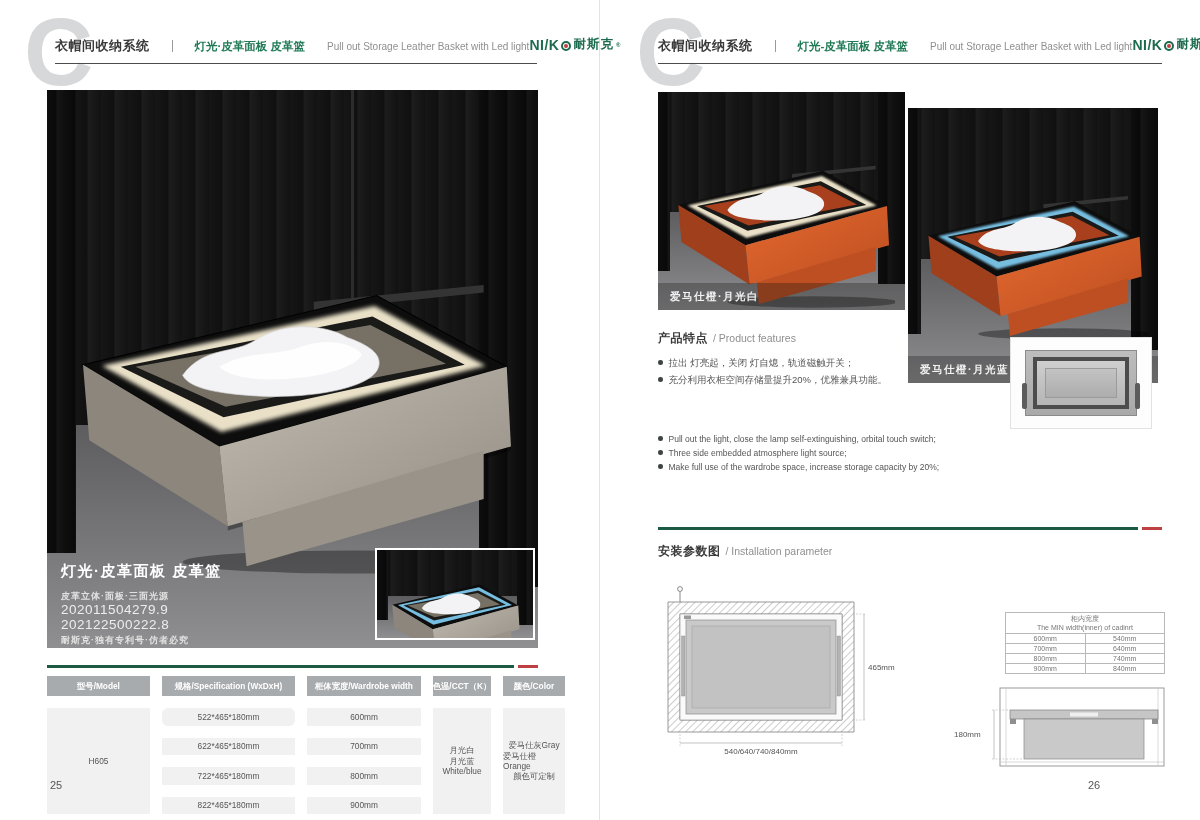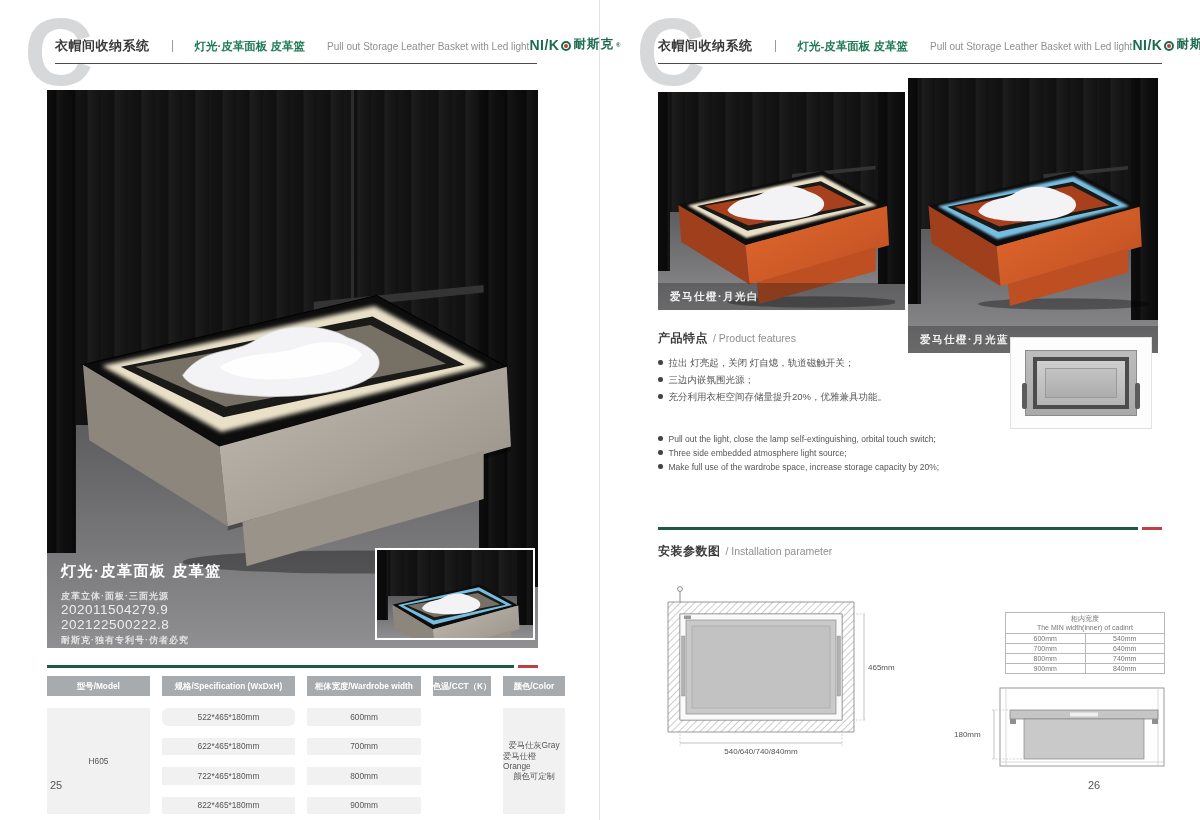--- a/index.html
+++ b/index.html
@@ -182,20 +182,25 @@
       <div class="th">型号/Model</div>
       <div class="th">规格/Specification (WxDxH)</div>
       <div class="th">柜体宽度/Wardrobe width</div>
       <div class="th">色温/CCT（K）</div>
       <div class="th">颜色/Color</div>
 
       <div class="td tall" style="grid-column:1; grid-row:2/6;">H605</div>
 
       <div class="td" style="grid-column:2;border-radius:6px;">522*465*180mm</div>
       <div class="td" style="grid-column:3;">600mm</div>
+      <div class="td tall" style="grid-column:4; grid-row:2/6;">
+        <div>月光白</div>
+        <div>月光蓝</div>
+        <div>White/blue</div>
+      </div>
       <div class="td tall" style="grid-column:5; grid-row:2/6;">
         <div>爱马仕灰Gray</div>
         <div>爱马仕橙 Orange</div>
         <div>颜色可定制</div>
       </div>
       <div class="td" style="grid-column:2;">622*465*180mm</div>
       <div class="td" style="grid-column:3;">700mm</div>
       <div class="td" style="grid-column:2;">722*465*180mm</div>
       <div class="td" style="grid-column:3;">800mm</div>
       <div class="td" style="grid-column:2;">822*465*180mm</div>
@@ -236,21 +241,21 @@
         <polygon points="56,120 296,72 384,118 154,168" fill="#1a1a18"></polygon>
         <polygon points="70,120 294,80 366,117 156,158" fill="#a8401e"></polygon>
         <path d="M115,128 C135,100 165,108 185,94 C215,76 252,80 272,92 C295,100 308,110 300,124 C290,140 240,150 190,148 C155,146 122,142 115,128 Z" fill="#f3f3f5"></path>
         <polygon points="150,196 424,120 428,196 158,272" fill="url(#faceOrange)"></polygon>
         <polygon points="20,118 150,196 158,272 26,190" fill="#a03f1c"></polygon>
         <polygon points="172,268 402,200 402,246 176,310" fill="#bd4f22"></polygon>
       </svg>
       <div class="caption-band">爱马仕橙·月光白</div>
     </div>
 
-    <div class="scene" style="left:308px; top:78px; width:250px; height:275px;text-decoration:underline;">
+    <div class="scene" style="left:308px; top:108px; width:250px; height:275px;text-decoration:underline;">
       <div class="scene-top" style="height:55%;"></div>
       <div class="scene-floor" style="height:45%;"></div>
       <div class="panel" style="left:0; width:5%; height:82%;"></div>
       <div class="panel" style="right:0; width:11%; height:88%;"></div>
       <svg class="basket" style="left:4%; top:24%; width:92%;" viewBox="0 0 440 320">
         <ellipse cx="280" cy="306" rx="165" ry="11" fill="rgba(0,0,0,.35)"></ellipse>
         <polygon points="240,58 402,42 402,49 240,66" fill="#343434"></polygon>
         <polygon points="20,118 300,52 424,120 150,196" fill="#0d0d0d"></polygon>
         <polygon points="38,119 298,62 404,119 152,182" style="fill:#7cc7ec" filter="url(#glowBlur)" opacity=".95"></polygon>
         <polygon points="56,120 296,72 384,118 154,168" fill="#1a1a18"></polygon>
@@ -264,24 +269,20 @@
     </div>
 
     <div class="sec-head" style="left:58px; top:330px;">
       <span class="sec-cn">产品特点</span>
       <span class="sec-en">/ Product features</span>
     </div>
     <div class="bullets bullets-cn" style="left:58px; top:354px; width:330px;">
       <div class="bullet">
           <span class="dot"></span>
           <span>拉出 灯亮起，关闭 灯自熄，轨道磁触开关；</span>
-        </div>
-      <div class="bullet">
-          <span class="dot"></span>
-          <span>三边内嵌氛围光源；</span>
         </div>
       <div class="bullet">
           <span class="dot"></span>
           <span>充分利用衣柜空间存储量提升20%，优雅兼具功能。</span>
         </div>
     </div>
 
     <div class="feat-img">
       <div class="fi-frame">
         <div class="fi-gap">

